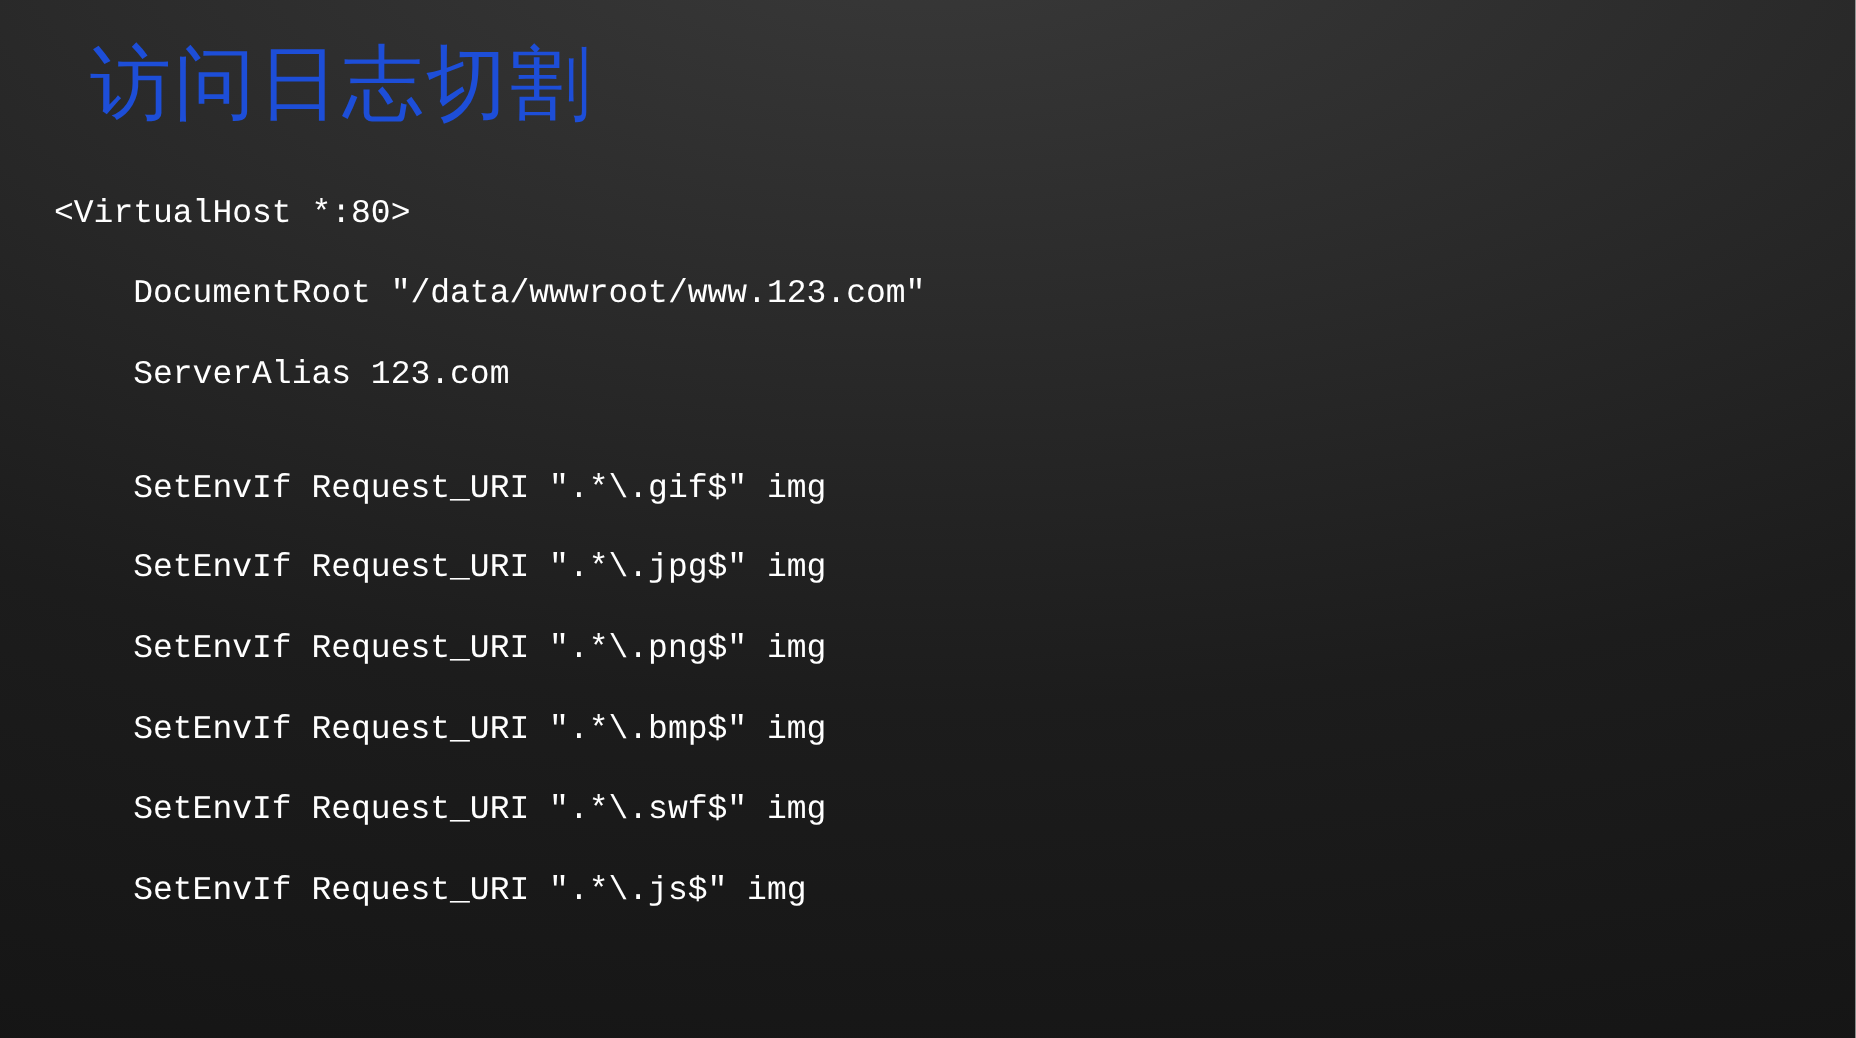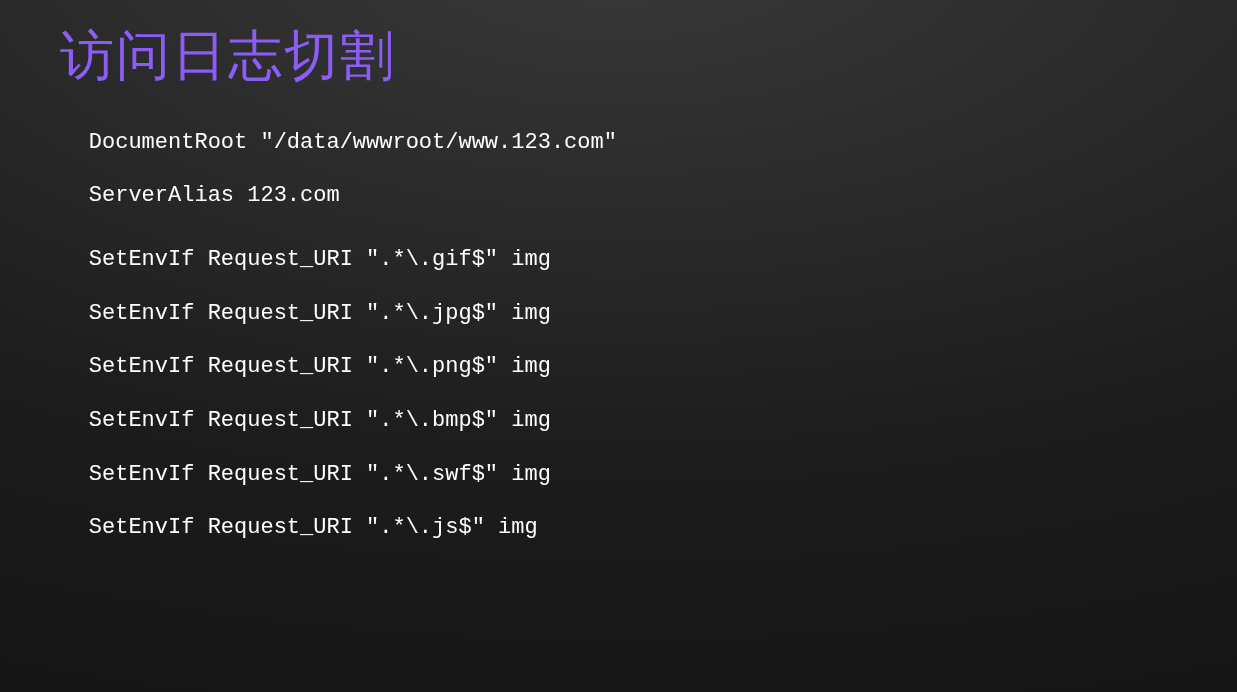--- a/index.html
+++ b/index.html
@@ -14,21 +14,21 @@
     background: radial-gradient(ellipse 140% 120% at 50% -10%, #3a3a3a 0%, #2a2a2a 35%, #1c1c1c 65%, #151515 100%);
     color: #ffffff;
     box-sizing: border-box;
     padding: 20px 0 0 0;
   }
   h1.title {
     font-size: 54px;
     font-weight: 400;
     margin: 0 0 10px 60px;
     letter-spacing: 2px;
-    color: #8b5cf6;
+    color: #1d4ed8;
   }
   .content {
     margin-left: 34px;
     margin-right: 30px;
     font-size: 24px;
     line-height: 1.35;
     color: #ffffff;
   }
   .bullet-line {
     margin: 0;
@@ -52,22 +52,23 @@
 </head>
 <body>
 
 <h1 class="title">访问日志切割</h1>
 
 <div class="content">
 
 
 
   <div class="code-block">
+<div>&lt;VirtualHost *:80&gt;</div>
 <div>    DocumentRoot "/data/wwwroot/www.123.com"</div>
-<div style="margin-bottom:10px;">    ServerAlias 123.com</div>
+<div style="margin-bottom:22px;">    ServerAlias 123.com</div>
 <div>    SetEnvIf Request_URI ".*\.gif$" img</div>
 <div>    SetEnvIf Request_URI ".*\.jpg$" img</div>
 <div>    SetEnvIf Request_URI ".*\.png$" img</div>
 <div>    SetEnvIf Request_URI ".*\.bmp$" img</div>
 <div>    SetEnvIf Request_URI ".*\.swf$" img</div>
 <div>    SetEnvIf Request_URI ".*\.js$" img</div>
 
 
 
   </div>

